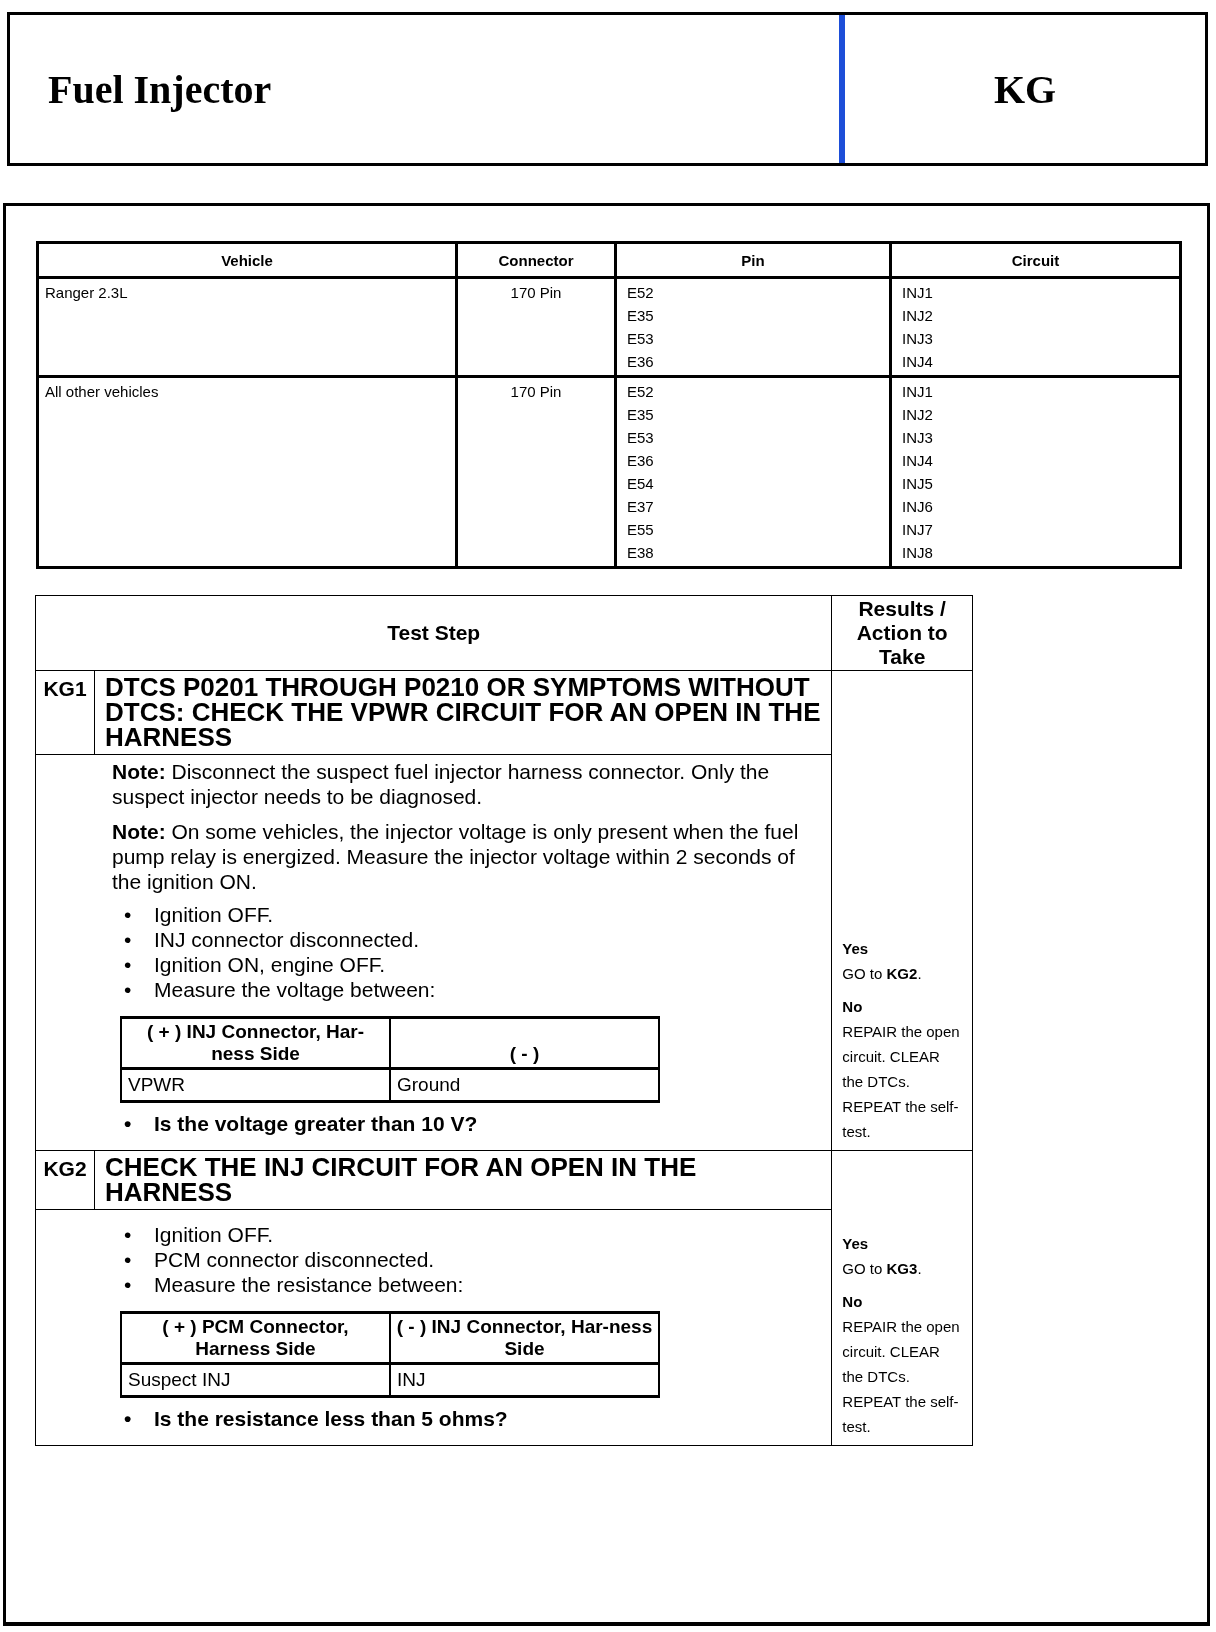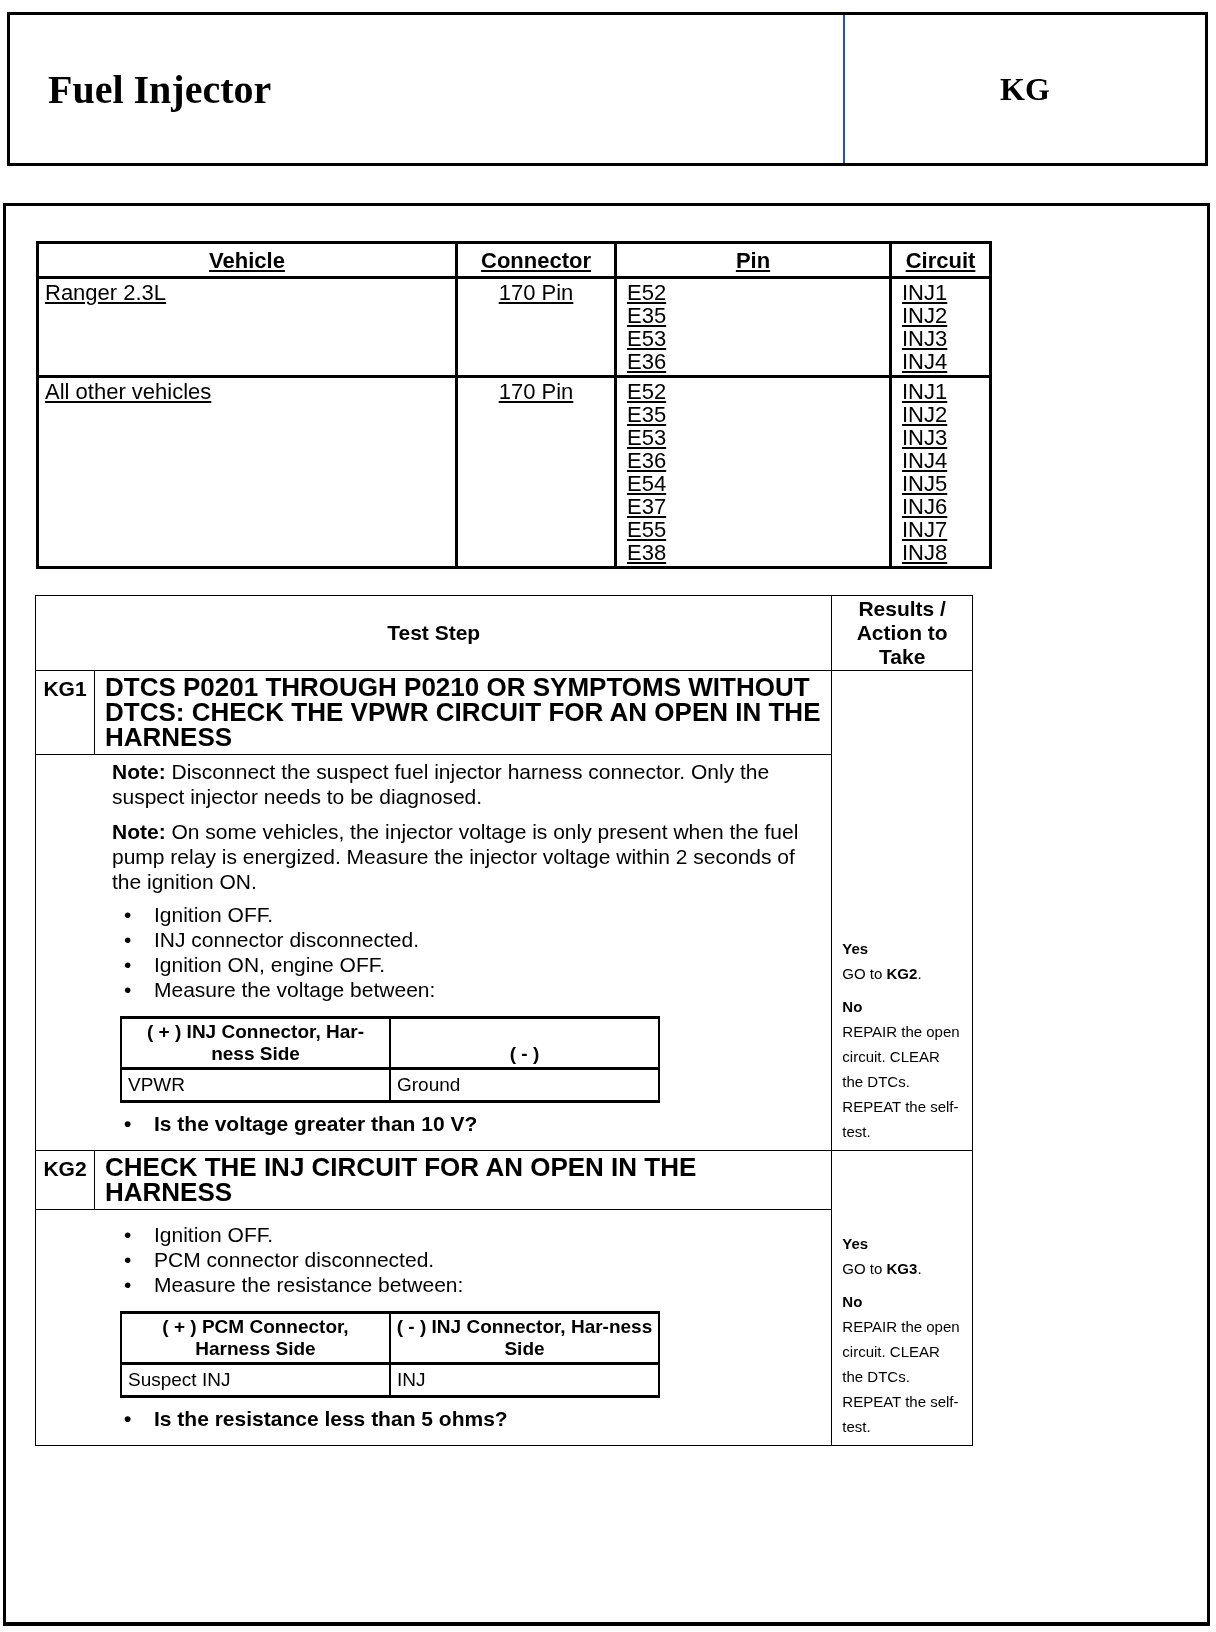--- a/index.html
+++ b/index.html
@@ -1,25 +1,25 @@
 <!DOCTYPE html>
 <html><head>
 <meta charset="utf-8">
 <style>
   html, body { margin: 0; padding: 0; background: #ffffff; }
   body { width: 1216px; height: 1632px; position: relative; overflow: hidden; color: #000; font-family: "Liberation Sans", sans-serif; }
 
   .header-box { position: absolute; left: 7px; top: 12px; width: 1201px; height: 154px; border: 3px solid #000; box-sizing: border-box; display: flex; }
-  .header-title { flex: 0 0 835px; border-right: 2px solid #1d4ed8; display: flex; align-items: center; padding-left: 38px; box-sizing: border-box; font-family: "Liberation Serif", serif; font-weight: bold; font-size: 40px; text-align: center; }
-  .header-code { flex: 1; display: flex; align-items: center; justify-content: center; font-family: "Liberation Serif", serif; font-weight: bold; font-size: 32px; }
+  .header-title { flex: 0 0 835px; border-right: 6px solid #1d4ed8; display: flex; align-items: center; padding-left: 38px; box-sizing: border-box; font-family: "Liberation Serif", serif; font-weight: bold; font-size: 40px; text-align: center; }
+  .header-code { flex: 1; display: flex; align-items: center; justify-content: center; font-family: "Liberation Serif", serif; font-weight: bold; font-size: 40px; }
 
   .page-frame { position: absolute; left: 3px; top: 203px; width: 1207px; height: 1423px; border: 3px solid #000; border-bottom-width: 4px; box-sizing: border-box; }
 
   table { border-collapse: collapse; }
-  .pin-table { position: absolute; left: 36px; top: 241px; width: 956px; font-size: 22px; text-decoration: underline; }
+  .pin-table { position: absolute; left: 36px; top: 241px; width: 1146px; font-size: 15px; }
   .pin-table th, .pin-table td { border: 2px solid #000; border-left-width: 3px; border-right-width: 3px; vertical-align: top; padding: 2px 6px; line-height: 23px; }
   .pin-table th { font-weight: bold; text-align: center; height: 28px; vertical-align: middle; border-bottom: 3px solid #000; border-top: 3px solid #000; }
   .pin-table tbody tr td { border-bottom: 3px solid #000; }
   .pin-table .col-vehicle { width: 404px; }
   .pin-table .col-connector { width: 144px; text-align: center; margin-left: 24px; }
   .pin-table .col-pin { width: 256px; }
   .pin-table td.col-pin, .pin-table td.col-circuit { padding-left: 10px; }
   .stack span { display: block; }
 
   .test-table { position: absolute; left: 35px; top: 595px; width: 938px; font-size: 21px; }

